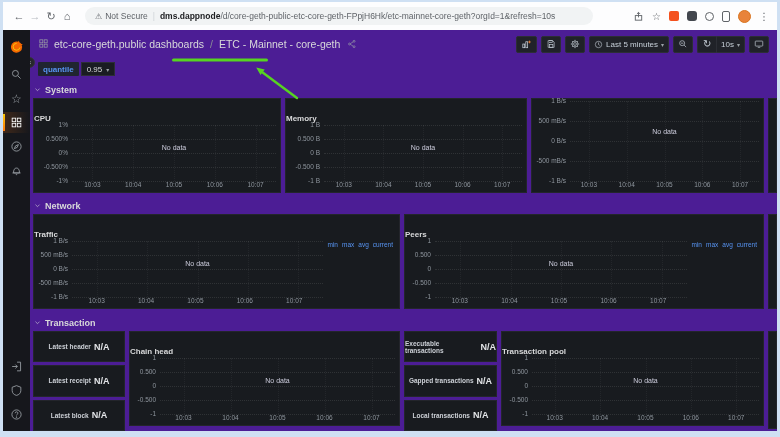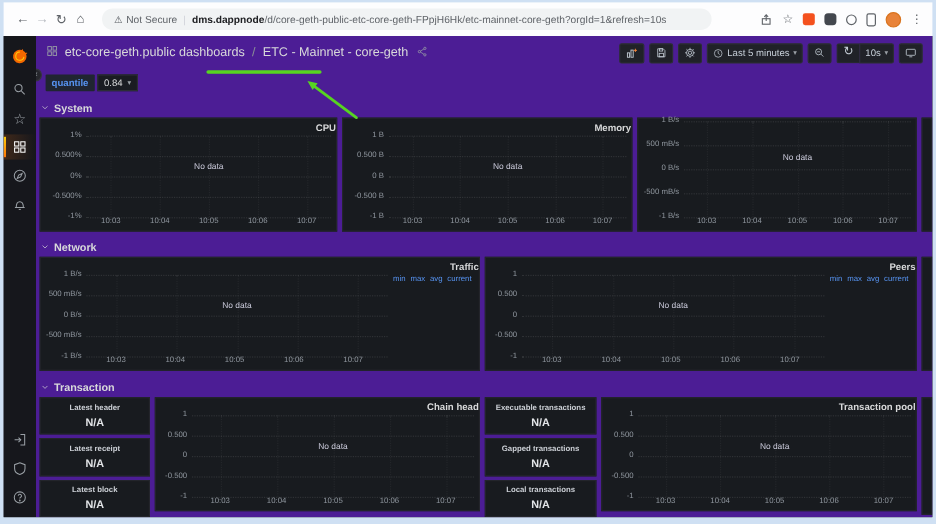--- a/index.html
+++ b/index.html
@@ -71,42 +71,42 @@
   .row-head { height:13px; margin:1px 0 2px; display:flex; align-items:center; gap:4px; padding-left:1px;
       font-size:9px; font-weight:bold; color:#d8d9da; cursor:pointer; }
   .row-head svg { stroke:#d8d9da; fill:none; stroke-width:2; }
   .panel-row { display:flex; gap:4px; }
   .panel-row.r-system { height:95px; margin-bottom:6px; }
   .panel-row.r-network { height:95px; margin-bottom:7px; }
   .panel-row.r-blockchain { height:98px; }
 
   .panel { background:#181b1f; border:1px solid #23252b; }
   .gpanel { display:flex; flex-direction:column; }
-  .gp-title { height:12px; text-align:right; font-size:8px; font-weight:bold; color:#d8d9da; padding-top:3px; cursor:pointer; }
+  .gp-title { height:12px; text-align:left; font-size:8px; font-weight:bold; color:#d8d9da; padding-top:3px; cursor:pointer;margin-top:12px; }
   .gp-main { flex:1; display:flex; flex-direction:column; padding:2px 4px 1px 4px; }
   .gp-plotrow { flex:1; display:flex; }
   .gp-yaxis { width:34px; display:flex; flex-direction:column; justify-content:space-between; align-items:flex-end;
       padding-right:4px; font-size:6.5px; line-height:6px; color:#8f969e; }
   .narrow .gp-yaxis { width:26px; }
   .gp-yaxis span:first-child { margin-top:-3px; } .gp-yaxis span:last-child { margin-bottom:-3px; }
   .gp-plot { flex:1; position:relative; }
   .hline { position:absolute; left:0; right:0; border-top:1px dotted rgba(255,255,255,0.10); }
   .vline { position:absolute; top:0; bottom:0; border-left:1px dotted rgba(255,255,255,0.05); }
   .no-data { position:absolute; left:0; right:0; top:34%; text-align:center; font-size:7px; color:#ccccdc; }
   .gp-legend { width:72px; display:flex; justify-content:flex-end; gap:4px; padding:0 2px 0 4px;
       font-size:6.5px; color:#5794f2; }
   .gp-legend span { cursor:pointer; }
   .gp-xaxis { height:10px; display:flex; font-size:6.5px; color:#8f969e; }
   .sp-l { width:34px; flex:none; } .narrow .sp-l { width:26px; }
   .sp-r { width:0; flex:none; } .has-legend .sp-r { width:76px; }
   .xlabels { flex:1; display:flex; }
   .xlabels span { width:20%; text-align:center; }
 
   .stat-col { display:flex; flex-direction:column; gap:3px; height:100px; }
-  .stat { flex:1; background:#181b1f; border:1px solid #23252b; display:flex; flex-direction:column;
+  .stat { flex:1; background:#181b1f; border:1px solid #23252b; display:flex; flex-direction:row;
       align-items:center; justify-content:center; gap:3px; }
   .stat-title { font-size:6.5px; font-weight:bold; color:#ccd0d6; cursor:pointer; }
   .stat-value { font-size:9px; font-weight:bold; color:#e3e5e8; }
   .sliver { flex:1; background:#181b1f; border:1px solid #23252b; }
 
   
   .annot { position:absolute; left:0; top:0; width:780px; height:437px; z-index:40; pointer-events:none; }
 </style>
 </head>
 <body>
@@ -286,21 +286,21 @@
                 <rect x="3" y="5" width="18" height="12" rx="1.5"></rect>
                 <line x1="9" y1="20" x2="15" y2="20"></line>
               </svg>
           </div>
         </div>
       </div>
 
       <div class="submenu">
         <span class="var-label">quantile</span>
         <span class="var-value">
-          <span>0.84</span>
+          <span>0.95</span>
           <span class="tb-caret">▾</span>
         </span>
       </div>
 
       <div class="dash-body">
 
         <div class="row-head">
           <svg width="7" height="7" viewBox="0 0 24 24">
               <path d="M5 9l7 7 7-7"></path>
             </svg>

